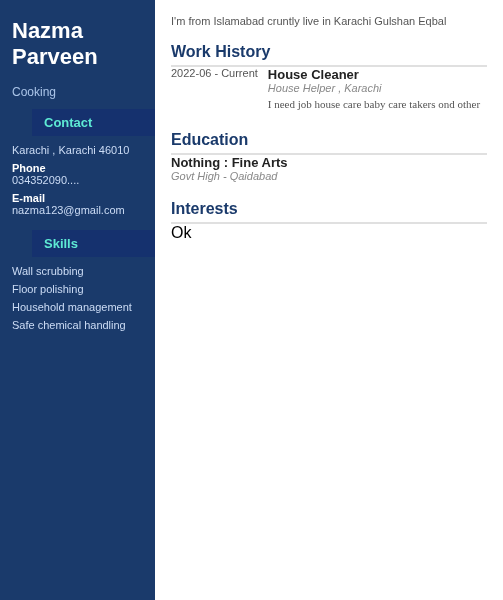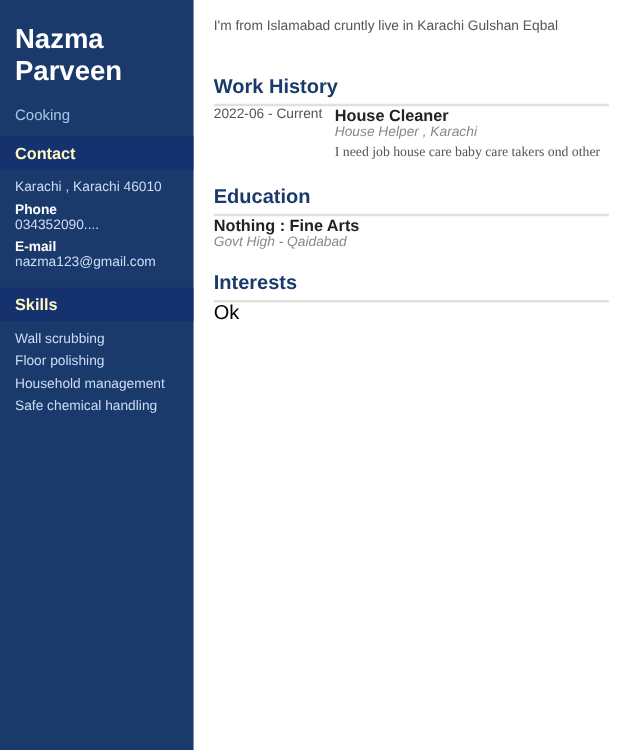--- a/index.html
+++ b/index.html
@@ -28,25 +28,26 @@
     }
     .sidebar-title {
       font-size: 12px;
       color: #aac4e8;
       margin-top: 4px;
       padding-left: 12px;
       padding-bottom: 10px;
     }
     .section-header {
       background: #15316e;
-      color: #fef9c3;
+      color: #5eead4;
       font-size: 13px;
       font-weight: bold;
       padding: 6px 12px;
       margin-bottom: 8px;
+      margin-left: 32px;
     }
     .sidebar-section {
       padding: 0 12px 10px 12px;
     }
     .contact-label {
       font-size: 11px;
       font-weight: bold;
       color: #fff;
       margin-top: 6px;
     }
@@ -65,21 +66,21 @@
       margin-bottom: 6px;
     }
     .main {
       flex: 1;
       padding: 14px 16px;
       background: #fff;
     }
     .intro-text {
       font-size: 11px;
       color: #555;
-      margin-bottom: 32px;
+      margin-bottom: 14px;
       line-height: 1.4;
     }
     .section-title {
       font-size: 16px;
       font-weight: bold;
       color: #1a3a6b;
       border-bottom: 2px solid #e0e0e0;
       padding-bottom: 4px;
       margin-bottom: 0;
     }

